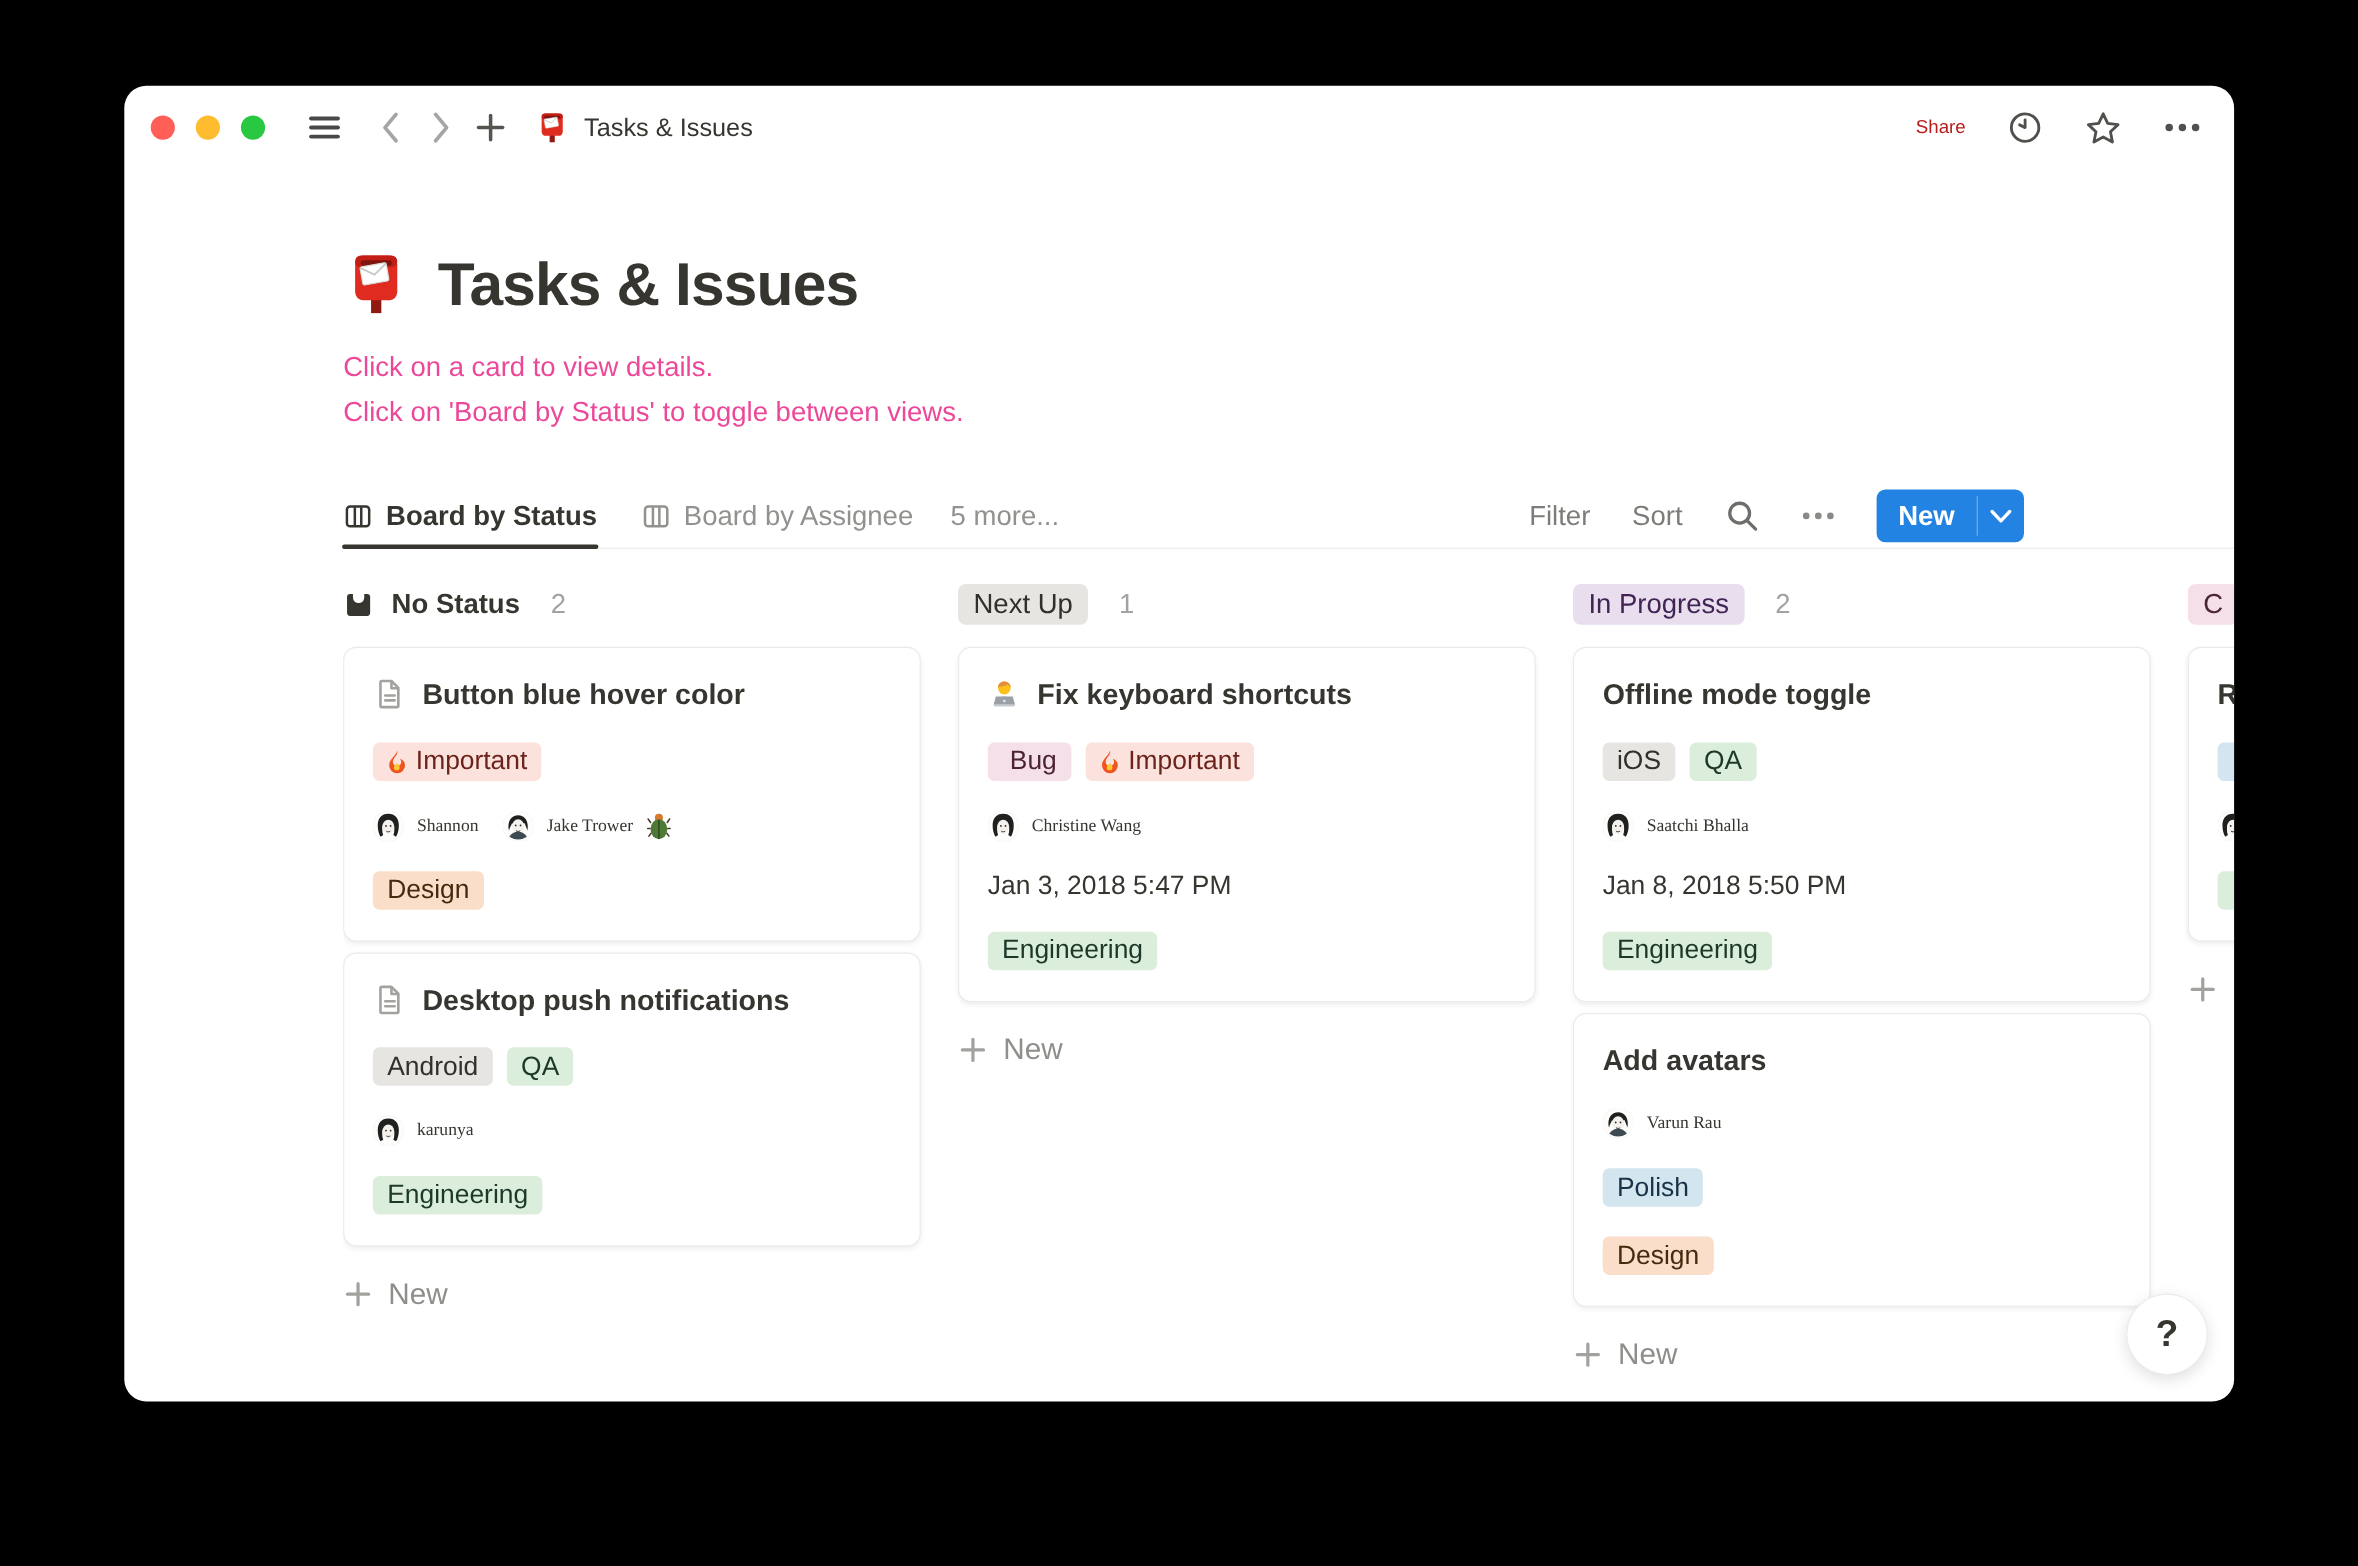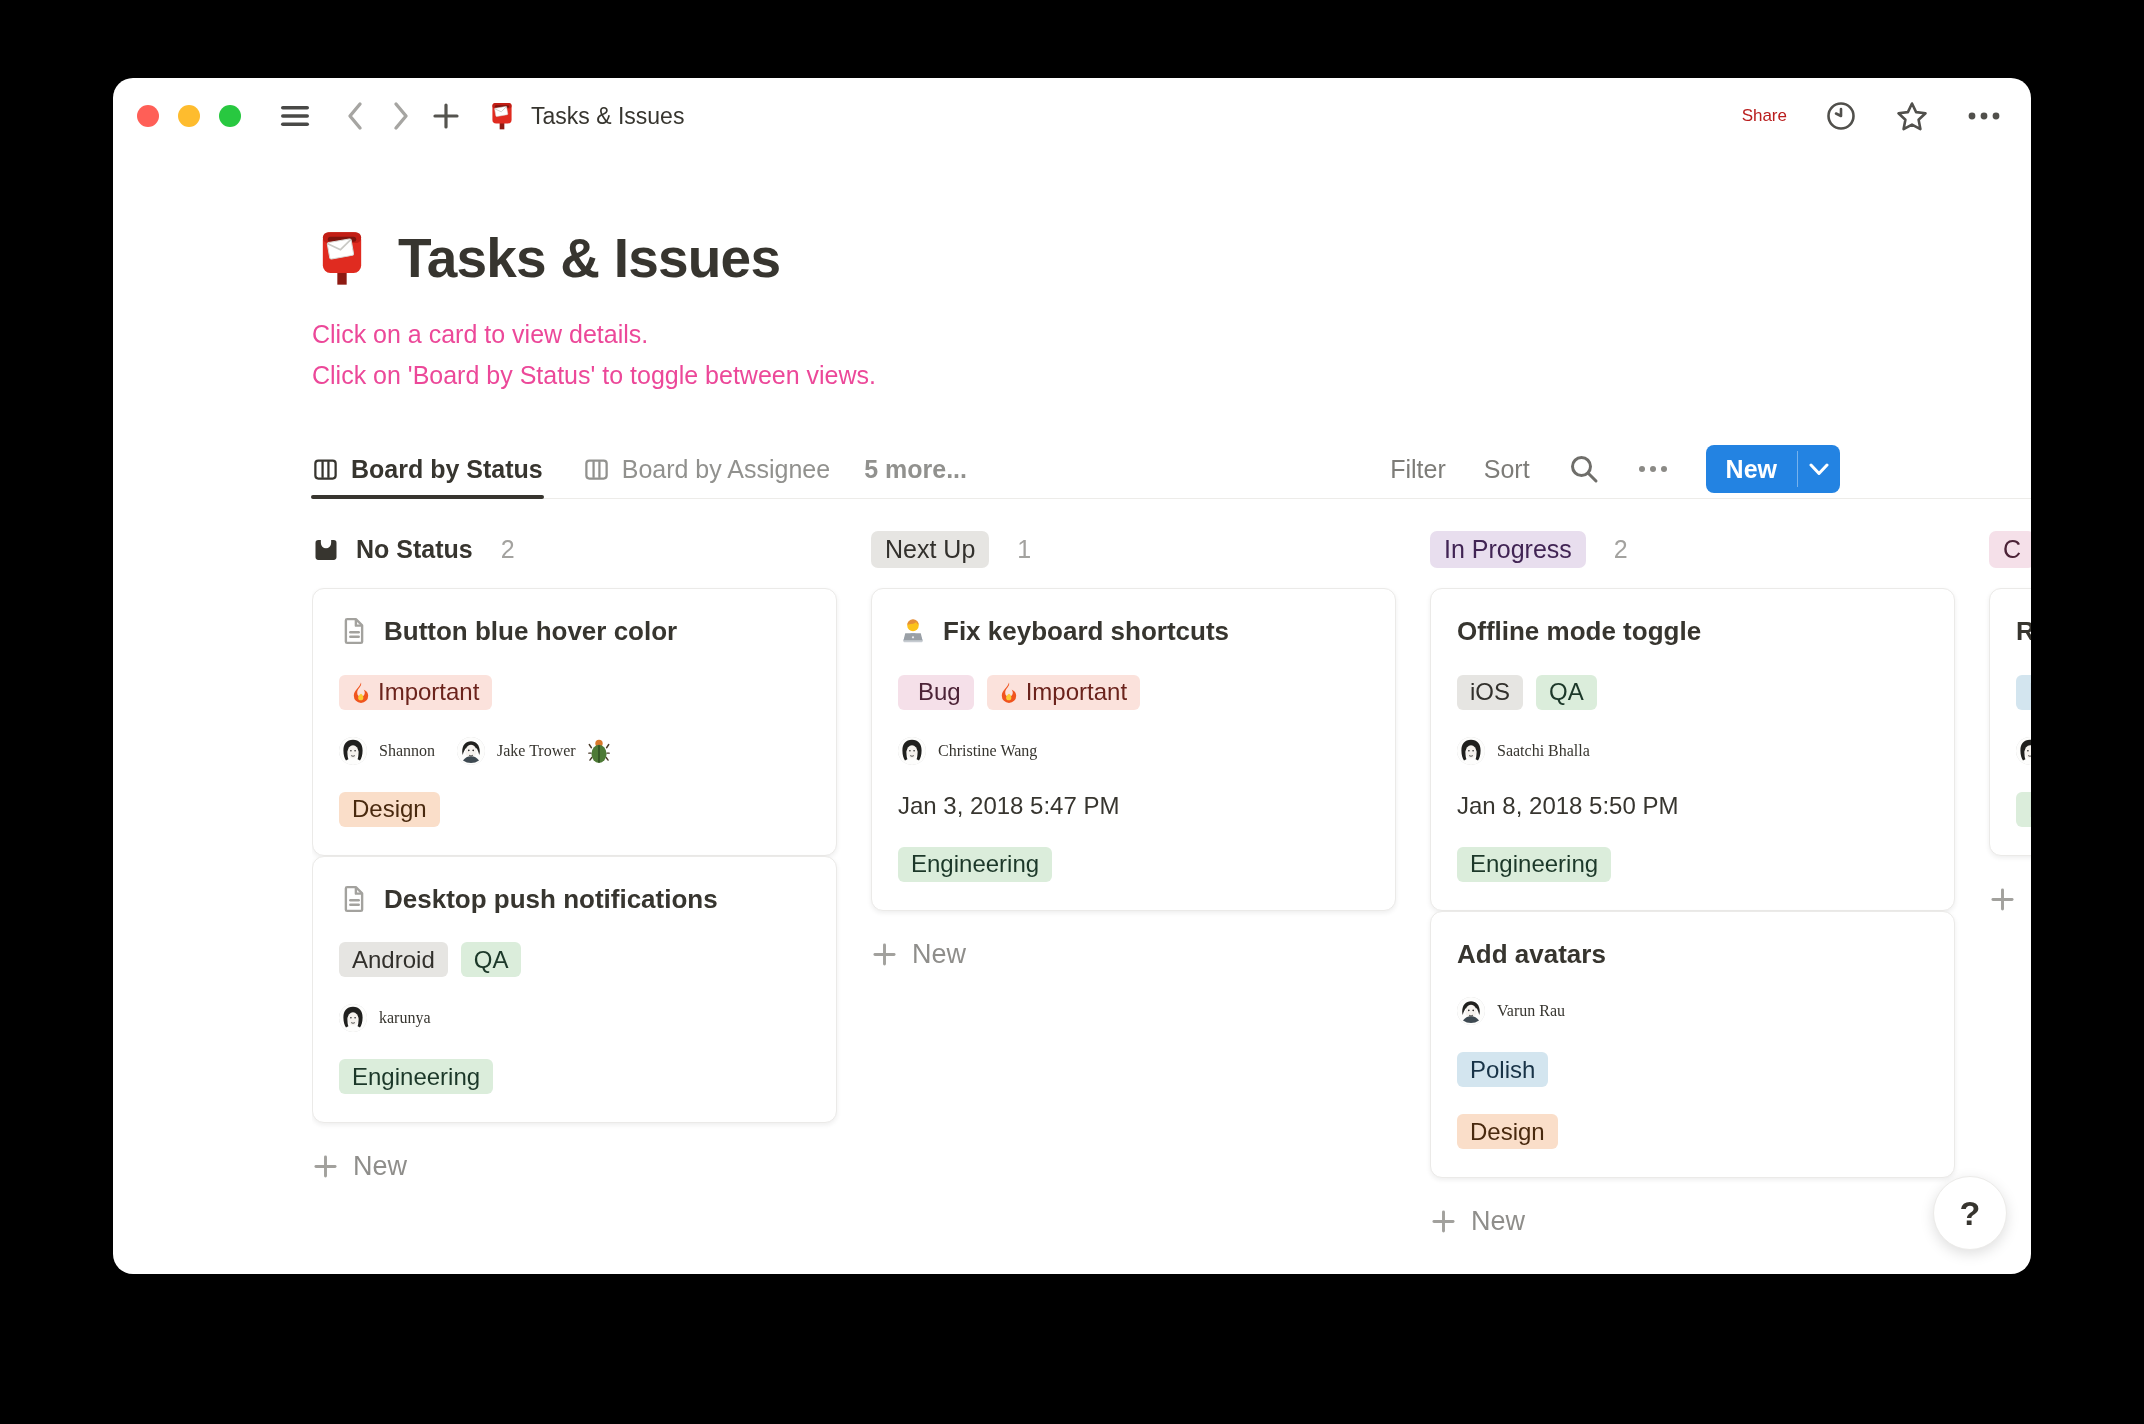--- a/index.html
+++ b/index.html
@@ -40,36 +40,36 @@
   .viewbar{
     margin-top:44px;height:58px;display:flex;align-items:stretch;
     border-bottom:1px solid #EDECE9;padding-right:191px;position:relative;
   }
   .tabs{display:flex;gap:40px;}
   .tab{display:flex;align-items:center;gap:12px;font-size:25px;position:relative;cursor:pointer;}
   .tab .ticon{display:inline-flex;}
   .tab.active{color:#37352F;font-weight:600;}
   .tab.inactive{color:#91918E;font-weight:500;}
   .tab.active::after{content:"";position:absolute;left:-1px;right:-1px;bottom:-1px;height:4px;background:#37352F;border-radius:2px;}
-  .more-tabs{display:flex;align-items:center;margin-left:34px;font-size:25px;color:#91918E;font-weight:700;cursor:pointer;}
+  .more-tabs{display:flex;align-items:center;margin-left:34px;font-size:25px;color:#91918E;font-weight:400;cursor:pointer;}
   .vb-right{margin-left:auto;display:flex;align-items:center;gap:38px;}
   .vb-txt{font-size:25px;color:#7D7C78;cursor:pointer;}
   .vb-ico{display:inline-flex;cursor:pointer;}
   .new-btn{display:flex;align-items:stretch;height:48px;border-radius:8px;overflow:hidden;cursor:pointer;}
   .new-btn .nb-label{display:flex;align-items:center;padding:0 20px;color:#fff;font-size:25px;font-weight:600;}
   .new-btn .nb-sep{width:1px;background:rgba(255,255,255,.38);margin:6px 0;}
   .new-btn .nb-caret{display:flex;align-items:center;justify-content:center;width:42px;}
   
   .board{margin-top:32px;display:flex;gap:34px;overflow:hidden;align-items:flex-start;}
   .col{flex:0 0 525px;}
   .col-head{height:37px;display:flex;align-items:center;margin-bottom:20px;}
   .col-head .plainlab{display:flex;align-items:flex-end;gap:16px;font-size:25px;font-weight:600;color:#37352F;cursor:pointer;}
   .col-pill{display:inline-flex;align-items:center;height:37px;padding:0 14px;border-radius:7px;font-size:25px;font-weight:500;cursor:pointer;}
   .col-count{margin-left:28px;font-size:25px;color:#A3A29F;}
-  .cards{display:flex;flex-direction:column;gap:0;}
+  .cards{display:flex;flex-direction:column;gap:10px;}
   .card{
     background:#fff;border:1px solid #EBEAE8;border-radius:12px;
     box-shadow:0 2px 5px rgba(15,15,15,.07);
     padding:26px 26px 28px 26px;display:flex;flex-direction:column;gap:27px;cursor:pointer;
   }
   .card-titlerow{display:flex;align-items:center;gap:15px;}
   .card-title{font-size:26px;font-weight:600;color:#37352F;line-height:1.25;white-space:nowrap;}
   .card-row.tags{display:flex;gap:13px;flex-wrap:wrap;}
   .tag{display:inline-flex;align-items:center;gap:8px;height:35px;padding:0 13px;border-radius:6px;font-size:24px;font-weight:500;white-space:nowrap;}
   .card-row.people{display:flex;gap:22px;flex-wrap:wrap;}

